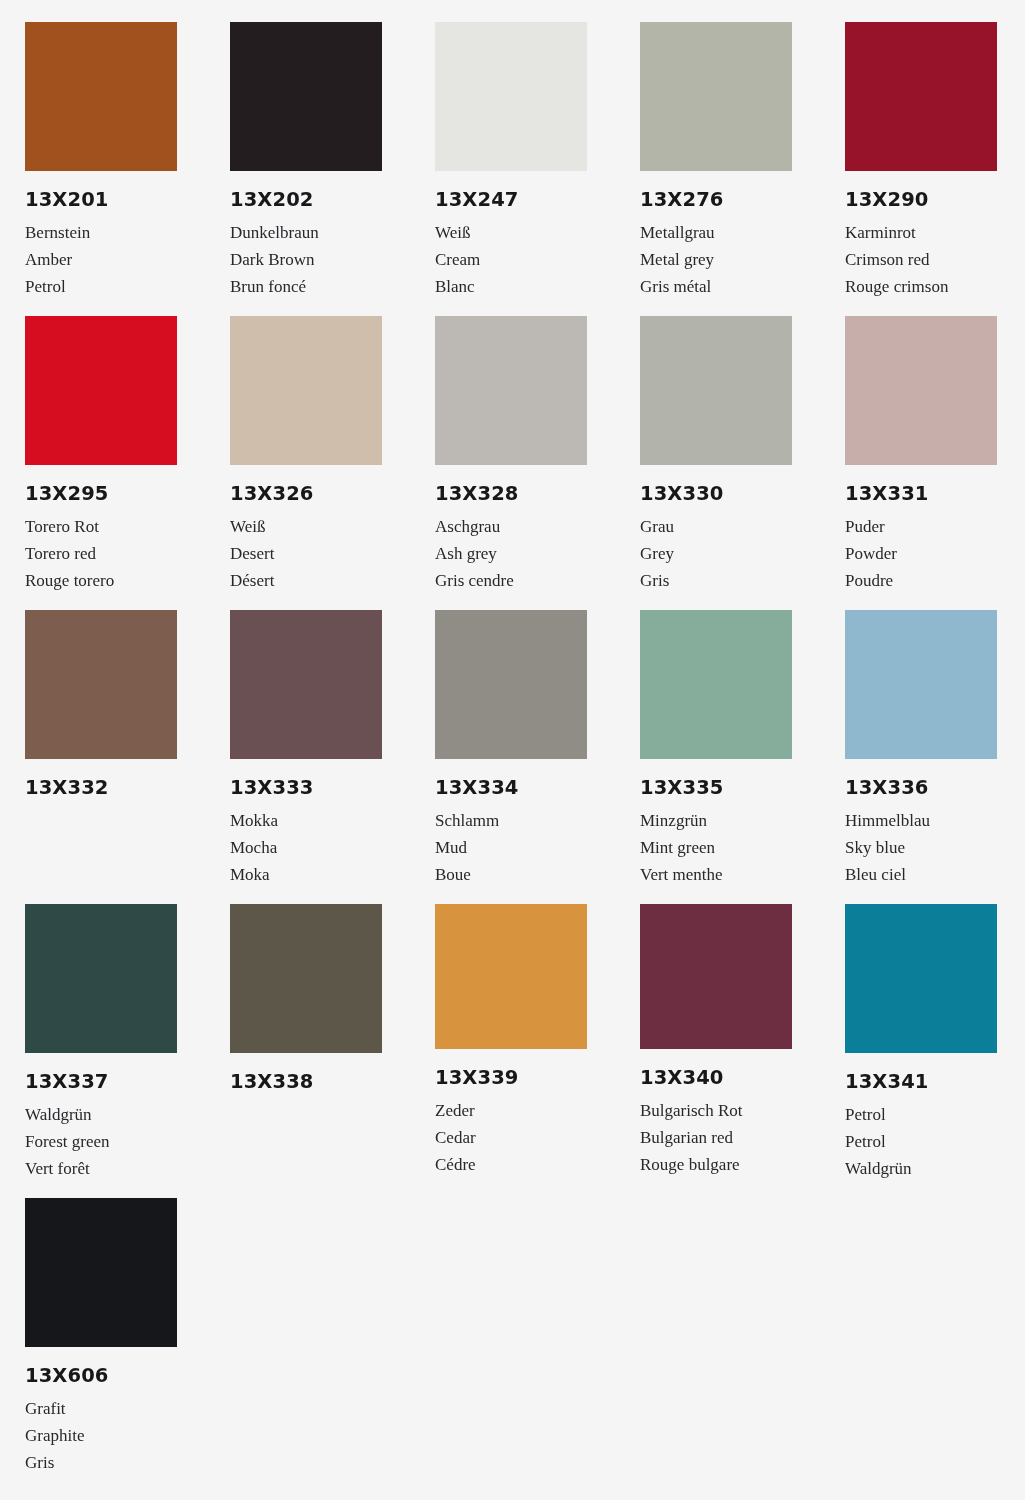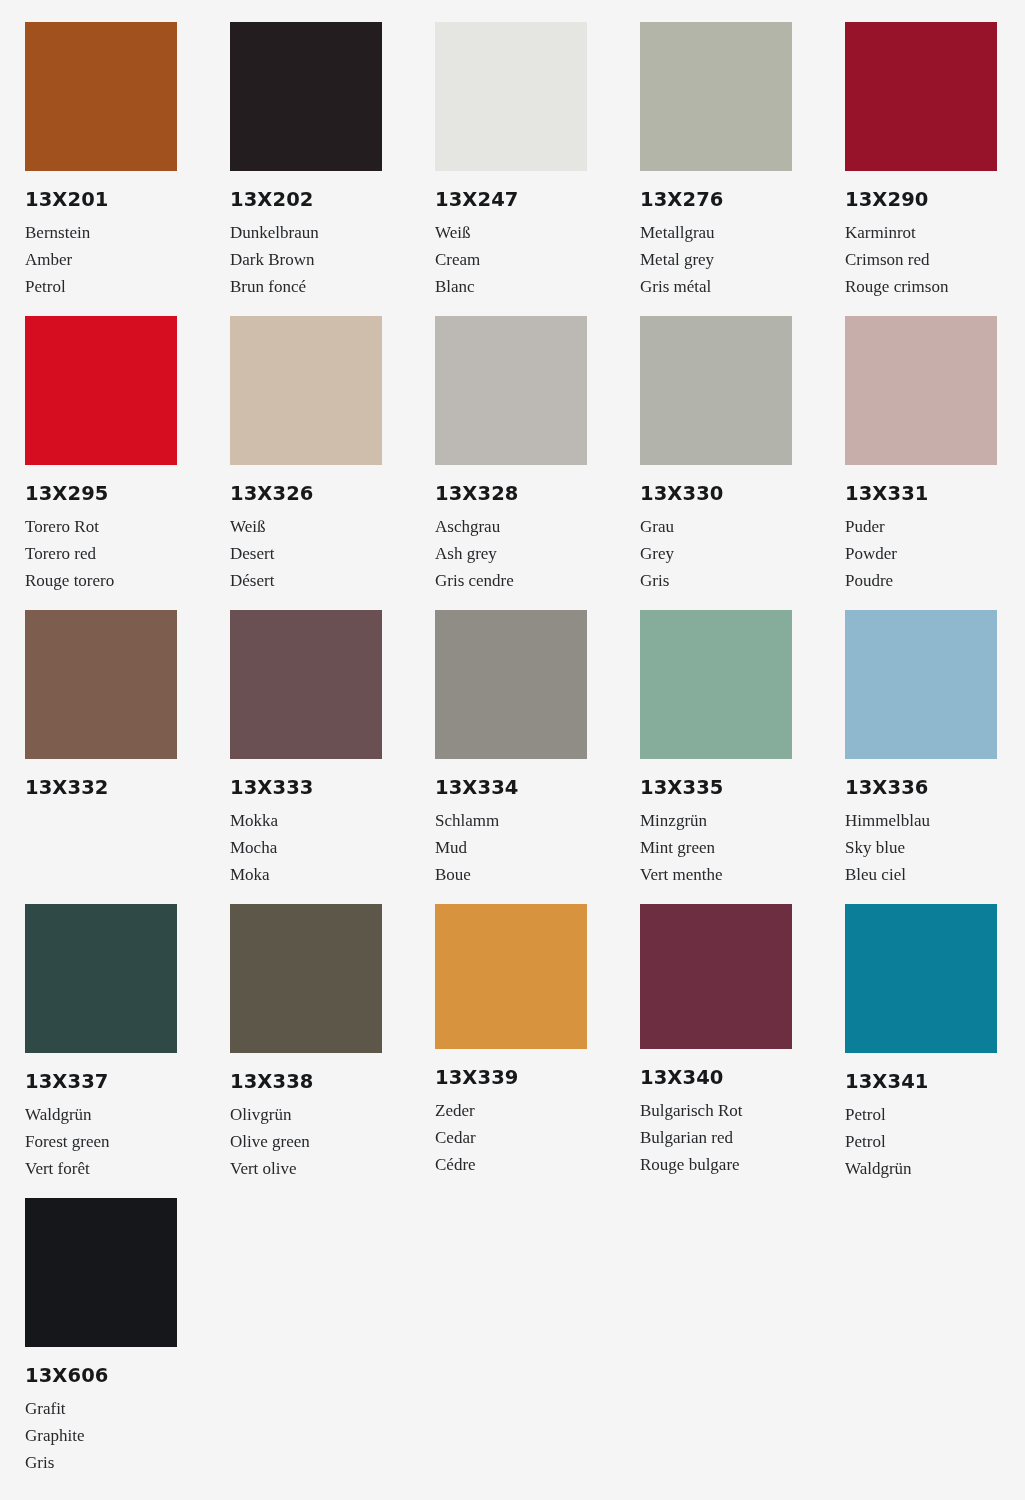--- a/index.html
+++ b/index.html
@@ -207,25 +207,20 @@
         <div class="swatch-code">13X337</div>
         <div class="swatch-names">
           <div class="swatch-name">Waldgrün</div>
           <div class="swatch-name">Forest green</div>
           <div class="swatch-name">Vert forêt</div>
         </div>
       </div>
       <div class="swatch-cell">
         <div class="swatch-chip" style="background-color: rgb(93, 87, 74);"></div>
         <div class="swatch-code">13X338</div>
-        <div class="swatch-names">
-          <div class="swatch-name">Olivgrün</div>
-          <div class="swatch-name">Olive green</div>
-          <div class="swatch-name">Vert olive</div>
-        </div>
       </div>
       <div class="swatch-cell">
         <div class="swatch-chip short" style="background-color: rgb(215, 147, 62);"></div>
         <div class="swatch-code">13X339</div>
         <div class="swatch-names">
           <div class="swatch-name">Zeder</div>
           <div class="swatch-name">Cedar</div>
           <div class="swatch-name">Cédre</div>
         </div>
       </div>

